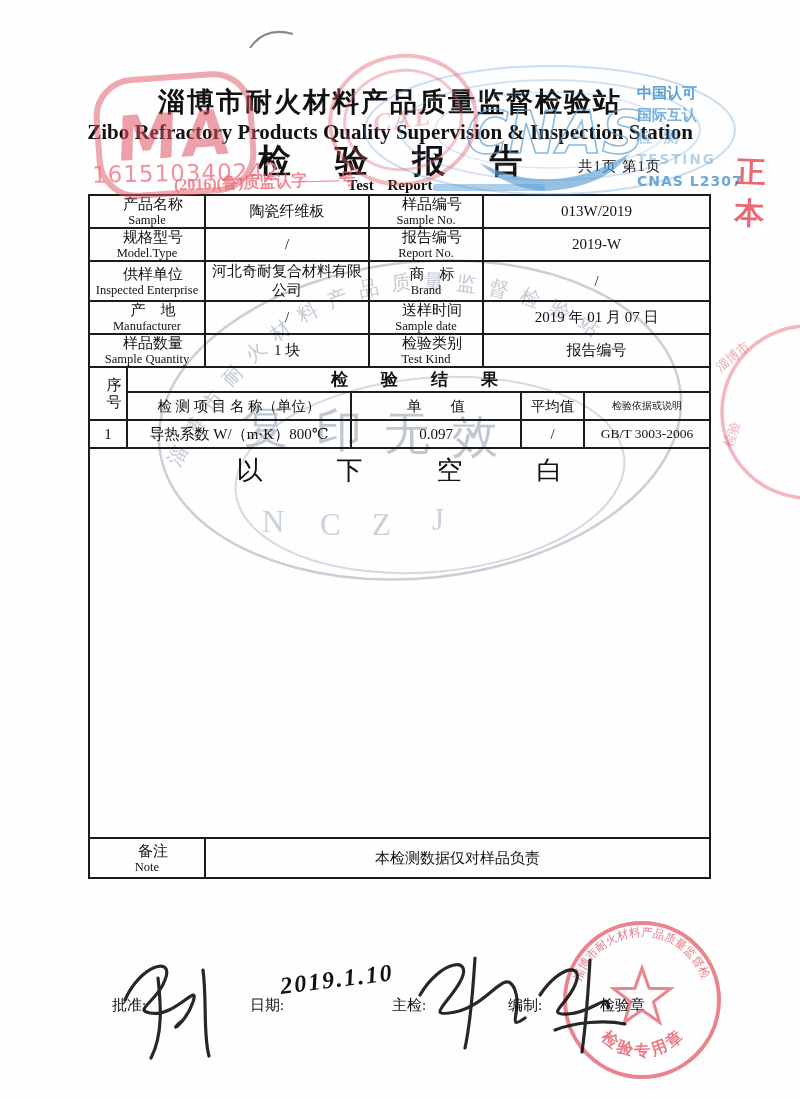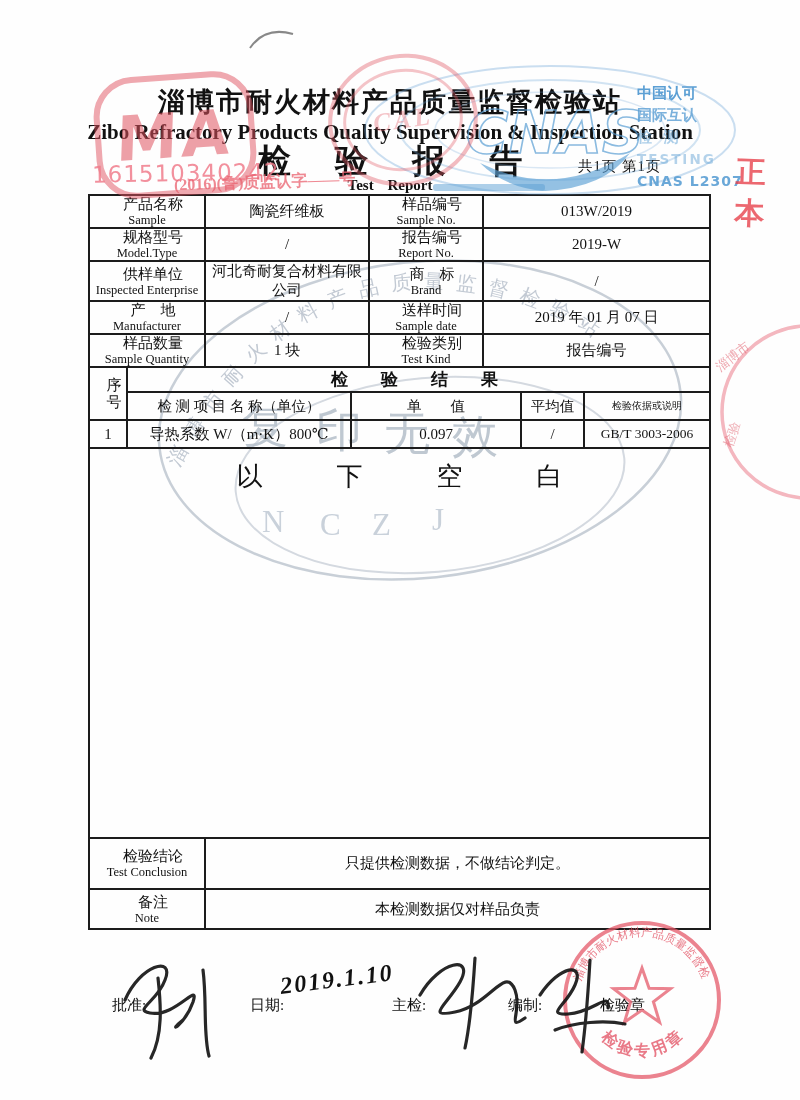--- a/index.html
+++ b/index.html
@@ -39,21 +39,21 @@
   .lab-cn{font-size:15px;line-height:17px;margin-left:12px;}
   .lab-en{font-size:12.5px;line-height:14px;}
   .val{font-size:15px;}
   .info-table td{height:30px;}
   .res-table{margin-top:-2px;}
   .concl-table{margin-top:-2px;}
   .res-head{height:22px;font-size:17px;font-weight:bold;letter-spacing:8px;}
   .res-sub td{height:26px;font-size:14.5px;}
   .res-row td{height:26px;font-size:15px;}
   .blank-cell{height:388px;vertical-align:top;}
-  .blank-label{margin-top:10px;font-size:26px;letter-spacing:24px;text-indent:24px;text-align:center;}
+  .blank-label{margin-top:4px;font-size:26px;letter-spacing:24px;text-indent:24px;text-align:center;}
   .c1{height:51px;} .c2{height:40px;padding-left:12px;}
   .concl-text{font-size:15px;}
 
   
   .f-label{font-size:15px;top:996px;}
   .date-hand{left:280px;top:966px;font-size:24px;font-style:italic;font-weight:bold;transform:rotate(-7deg);letter-spacing:2px;}
 
   svg{position:absolute;overflow:visible;}
   .noptr{pointer-events:none;}
 </style>
@@ -191,27 +191,20 @@
       </tr>
     </tbody>
       </table>
 
     <table class="concl-table">
       <colgroup>
           <col style="width:116px">
           <col style="width:505px">
         </colgroup>
       <tbody>
-          <tr class="c1">
-        <td>
-          <div class="lab-cn">检验结论</div>
-          <div class="lab-en">Test Conclusion</div>
-        </td>
-        <td class="concl-text">只提供检测数据，不做结论判定。</td>
-      </tr>
       <tr class="c2">
         <td>
           <div class="lab-cn">备注</div>
           <div class="lab-en">Note</div>
         </td>
         <td class="concl-text">本检测数据仅对样品负责</td>
       </tr>
     </tbody>
       </table>
   </div>

